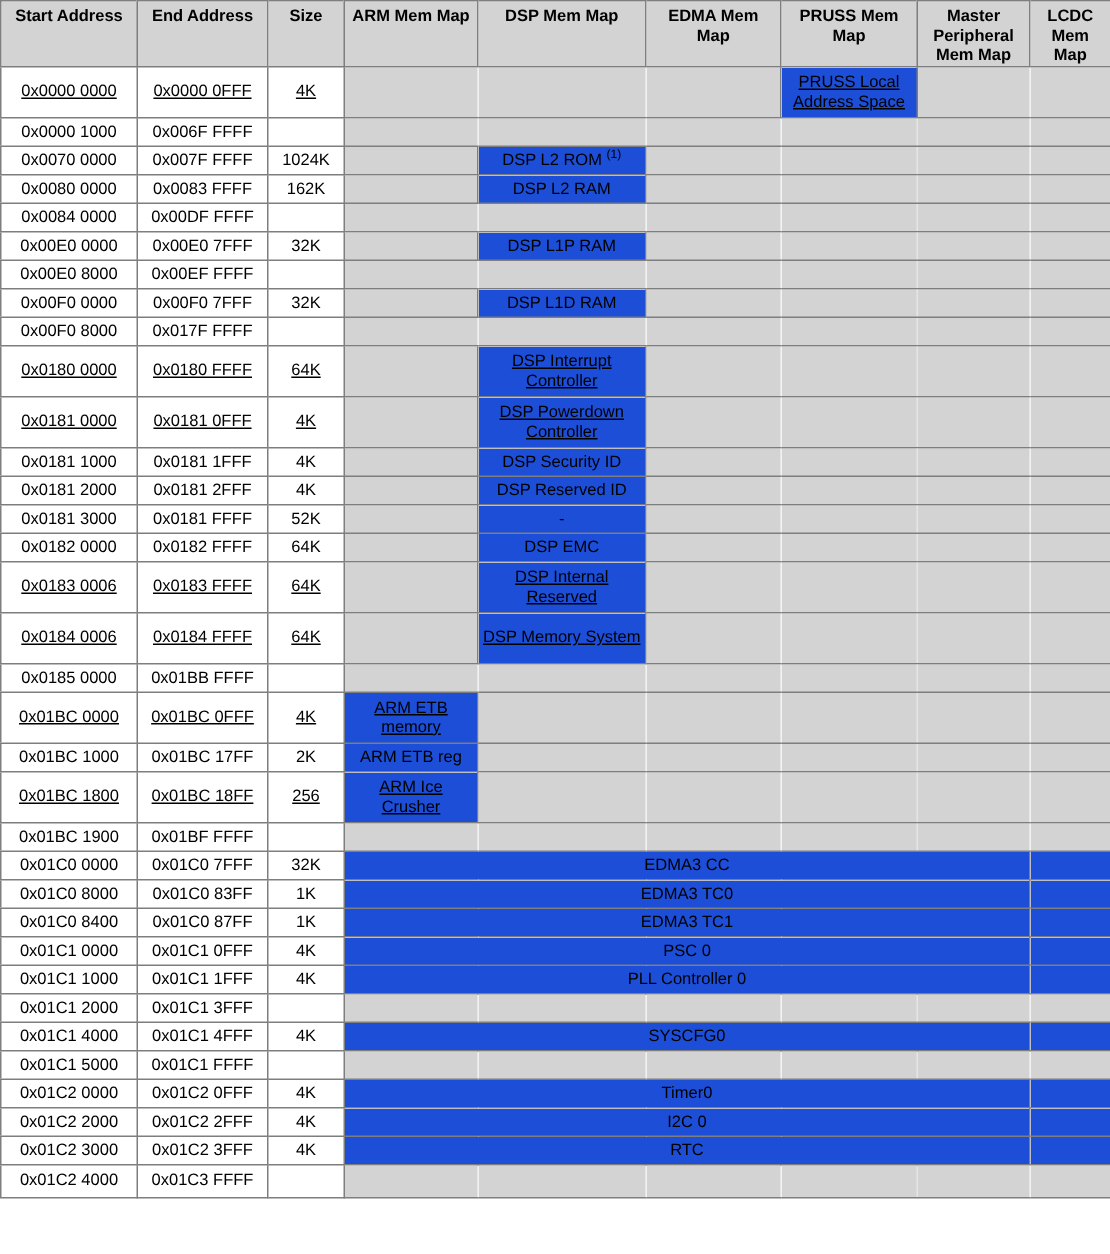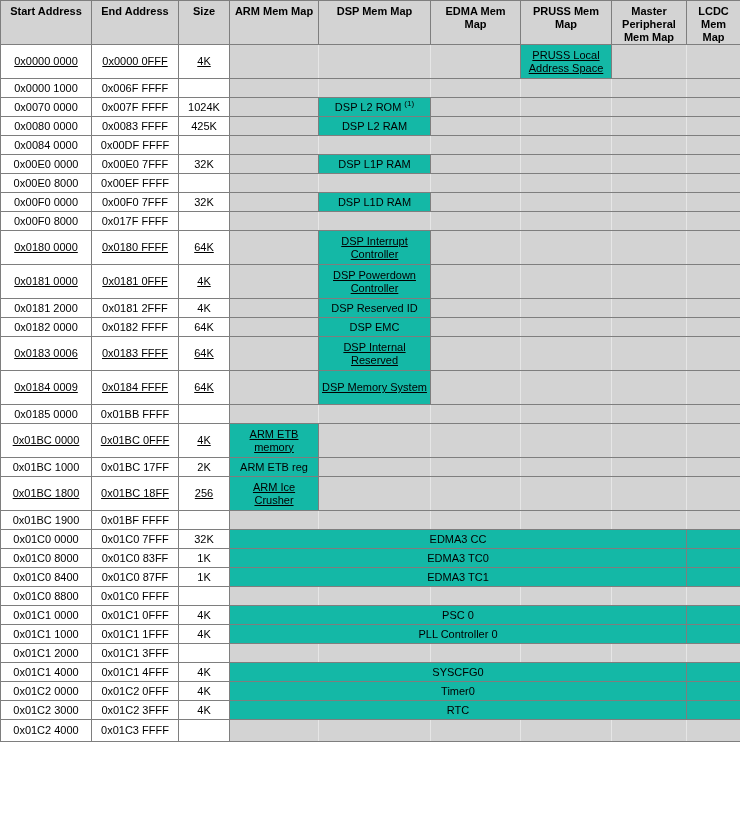--- a/index.html
+++ b/index.html
@@ -37,21 +37,21 @@
   }
   .memmap th:last-child{border-right:none;}
   tr.hdr{height:44px;}
   tr.h19{height:19px;}
   tr.h34{height:34px;text-decoration:underline;}
   tr.h22{height:22px;}
   td.addr,td.size{background:#ffffff;border-right:1px solid var(--dark);}
   td.gray{background:var(--gray);}
   td.sep{border-right:1px solid var(--sep);}
   td.dark-r{border-right:1px solid var(--dark);}
-  td.label{background:#14b8a6;}
+  td.label{background:#1d4ed8;}
   td.noline{border-right:none;}
   sup.fn{font-size:8px;line-height:0;vertical-align:super;}
 </style>
 </head>
 <body>
 
 <div class="page">
   <table class="memmap" id="memtable">
     <colgroup>
       <col style="width:91px">
@@ -107,21 +107,21 @@
           <td class="gray dark-r"></td>
           <td class="label dark-r"><span>DSP L2 ROM</span> <sup class="fn">(1)</sup></td>
           <td class="gray sep"></td>
           <td class="gray sep"></td>
           <td class="gray sep"></td>
           <td class="gray noline"></td>
         </tr>
         <tr class="h19">
           <td class="addr">0x0080 0000</td>
           <td class="addr">0x0083 FFFF</td>
-          <td class="size">425K</td>
+          <td class="size">162K</td>
           <td class="gray dark-r"></td>
           <td class="label dark-r"><span>DSP L2 RAM</span></td>
           <td class="gray sep"></td>
           <td class="gray sep"></td>
           <td class="gray sep"></td>
           <td class="gray noline"></td>
         </tr>
         <tr class="h19">
           <td class="addr">0x0084 0000</td>
           <td class="addr">0x00DF FFFF</td>
@@ -193,25 +193,47 @@
           <td class="addr">0x0181 0FFF</td>
           <td class="size">4K</td>
           <td class="gray dark-r"></td>
           <td class="label dark-r"><span>DSP Powerdown Controller</span></td>
           <td class="gray sep"></td>
           <td class="gray sep"></td>
           <td class="gray sep"></td>
           <td class="gray noline"></td>
         </tr>
         <tr class="h19">
+          <td class="addr">0x0181 1000</td>
+          <td class="addr">0x0181 1FFF</td>
+          <td class="size">4K</td>
+          <td class="gray dark-r"></td>
+          <td class="label dark-r"><span>DSP Security ID</span></td>
+          <td class="gray sep"></td>
+          <td class="gray sep"></td>
+          <td class="gray sep"></td>
+          <td class="gray noline"></td>
+        </tr>
+        <tr class="h19">
           <td class="addr">0x0181 2000</td>
           <td class="addr">0x0181 2FFF</td>
           <td class="size">4K</td>
           <td class="gray dark-r"></td>
           <td class="label dark-r"><span>DSP Reserved ID</span></td>
+          <td class="gray sep"></td>
+          <td class="gray sep"></td>
+          <td class="gray sep"></td>
+          <td class="gray noline"></td>
+        </tr>
+        <tr class="h19">
+          <td class="addr">0x0181 3000</td>
+          <td class="addr">0x0181 FFFF</td>
+          <td class="size">52K</td>
+          <td class="gray dark-r"></td>
+          <td class="label dark-r"><span>-</span></td>
           <td class="gray sep"></td>
           <td class="gray sep"></td>
           <td class="gray sep"></td>
           <td class="gray noline"></td>
         </tr>
         <tr class="h19">
           <td class="addr">0x0182 0000</td>
           <td class="addr">0x0182 FFFF</td>
           <td class="size">64K</td>
           <td class="gray dark-r"></td>
@@ -226,21 +248,21 @@
           <td class="addr">0x0183 FFFF</td>
           <td class="size">64K</td>
           <td class="gray dark-r"></td>
           <td class="label dark-r"><span>DSP Internal Reserved</span></td>
           <td class="gray sep"></td>
           <td class="gray sep"></td>
           <td class="gray sep"></td>
           <td class="gray noline"></td>
         </tr>
         <tr class="h34">
-          <td class="addr">0x0184 0009</td>
+          <td class="addr">0x0184 0006</td>
           <td class="addr">0x0184 FFFF</td>
           <td class="size">64K</td>
           <td class="gray dark-r"></td>
           <td class="label dark-r"><span>DSP Memory System</span></td>
           <td class="gray sep"></td>
           <td class="gray sep"></td>
           <td class="gray sep"></td>
           <td class="gray noline"></td>
         </tr>
         <tr class="h19">
@@ -313,31 +335,20 @@
           <td class="label noline"></td>
         </tr>
         <tr class="h19">
           <td class="addr">0x01C0 8400</td>
           <td class="addr">0x01C0 87FF</td>
           <td class="size">1K</td>
           <td class="label dark-r" colspan="5"><span>EDMA3 TC1</span></td>
           <td class="label noline"></td>
         </tr>
         <tr class="h19">
-          <td class="addr">0x01C0 8800</td>
-          <td class="addr">0x01C0 FFFF</td>
-          <td class="size"></td>
-          <td class="gray sep"></td>
-          <td class="gray sep"></td>
-          <td class="gray sep"></td>
-          <td class="gray sep"></td>
-          <td class="gray sep"></td>
-          <td class="gray noline"></td>
-        </tr>
-        <tr class="h19">
           <td class="addr">0x01C1 0000</td>
           <td class="addr">0x01C1 0FFF</td>
           <td class="size">4K</td>
           <td class="label dark-r" colspan="5"><span>PSC 0</span></td>
           <td class="label noline"></td>
         </tr>
         <tr class="h19">
           <td class="addr">0x01C1 1000</td>
           <td class="addr">0x01C1 1FFF</td>
           <td class="size">4K</td>
@@ -356,24 +367,42 @@
           <td class="gray noline"></td>
         </tr>
         <tr class="h19">
           <td class="addr">0x01C1 4000</td>
           <td class="addr">0x01C1 4FFF</td>
           <td class="size">4K</td>
           <td class="label dark-r" colspan="5"><span>SYSCFG0</span></td>
           <td class="label noline"></td>
         </tr>
         <tr class="h19">
+          <td class="addr">0x01C1 5000</td>
+          <td class="addr">0x01C1 FFFF</td>
+          <td class="size"></td>
+          <td class="gray sep"></td>
+          <td class="gray sep"></td>
+          <td class="gray sep"></td>
+          <td class="gray sep"></td>
+          <td class="gray sep"></td>
+          <td class="gray noline"></td>
+        </tr>
+        <tr class="h19">
           <td class="addr">0x01C2 0000</td>
           <td class="addr">0x01C2 0FFF</td>
           <td class="size">4K</td>
           <td class="label dark-r" colspan="5"><span>Timer0</span></td>
+          <td class="label noline"></td>
+        </tr>
+        <tr class="h19">
+          <td class="addr">0x01C2 2000</td>
+          <td class="addr">0x01C2 2FFF</td>
+          <td class="size">4K</td>
+          <td class="label dark-r" colspan="5"><span>I2C 0</span></td>
           <td class="label noline"></td>
         </tr>
         <tr class="h19">
           <td class="addr">0x01C2 3000</td>
           <td class="addr">0x01C2 3FFF</td>
           <td class="size">4K</td>
           <td class="label dark-r" colspan="5"><span>RTC</span></td>
           <td class="label noline"></td>
         </tr>
         <tr class="h22">

